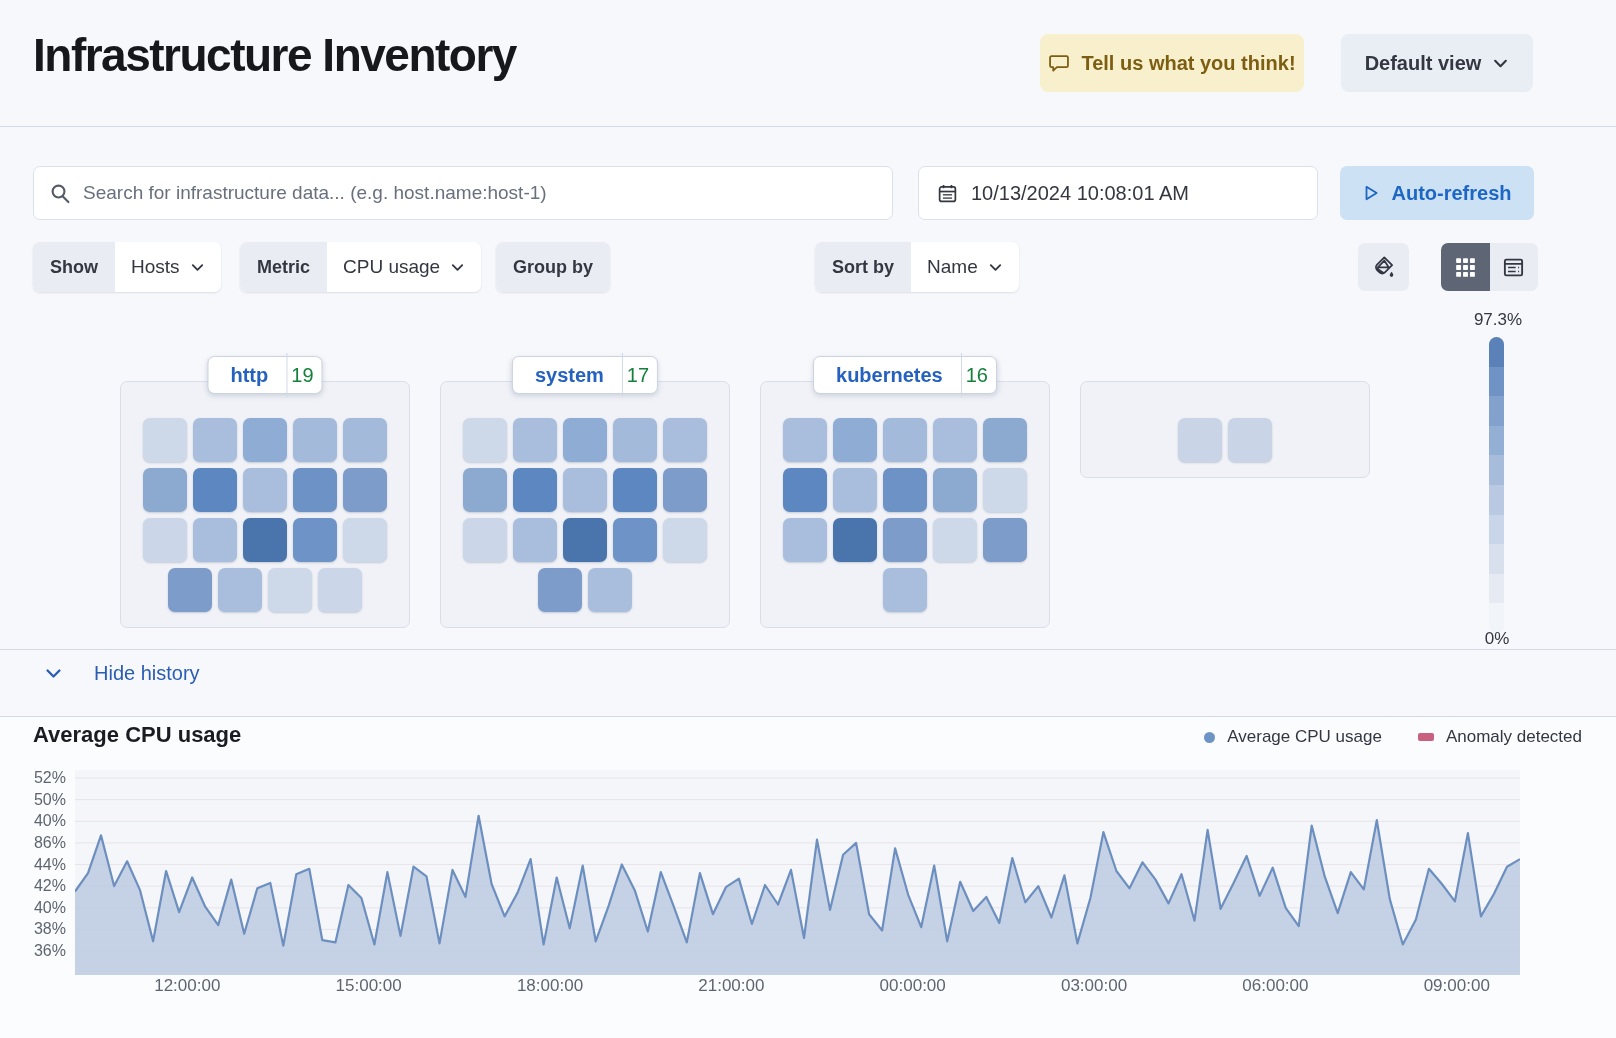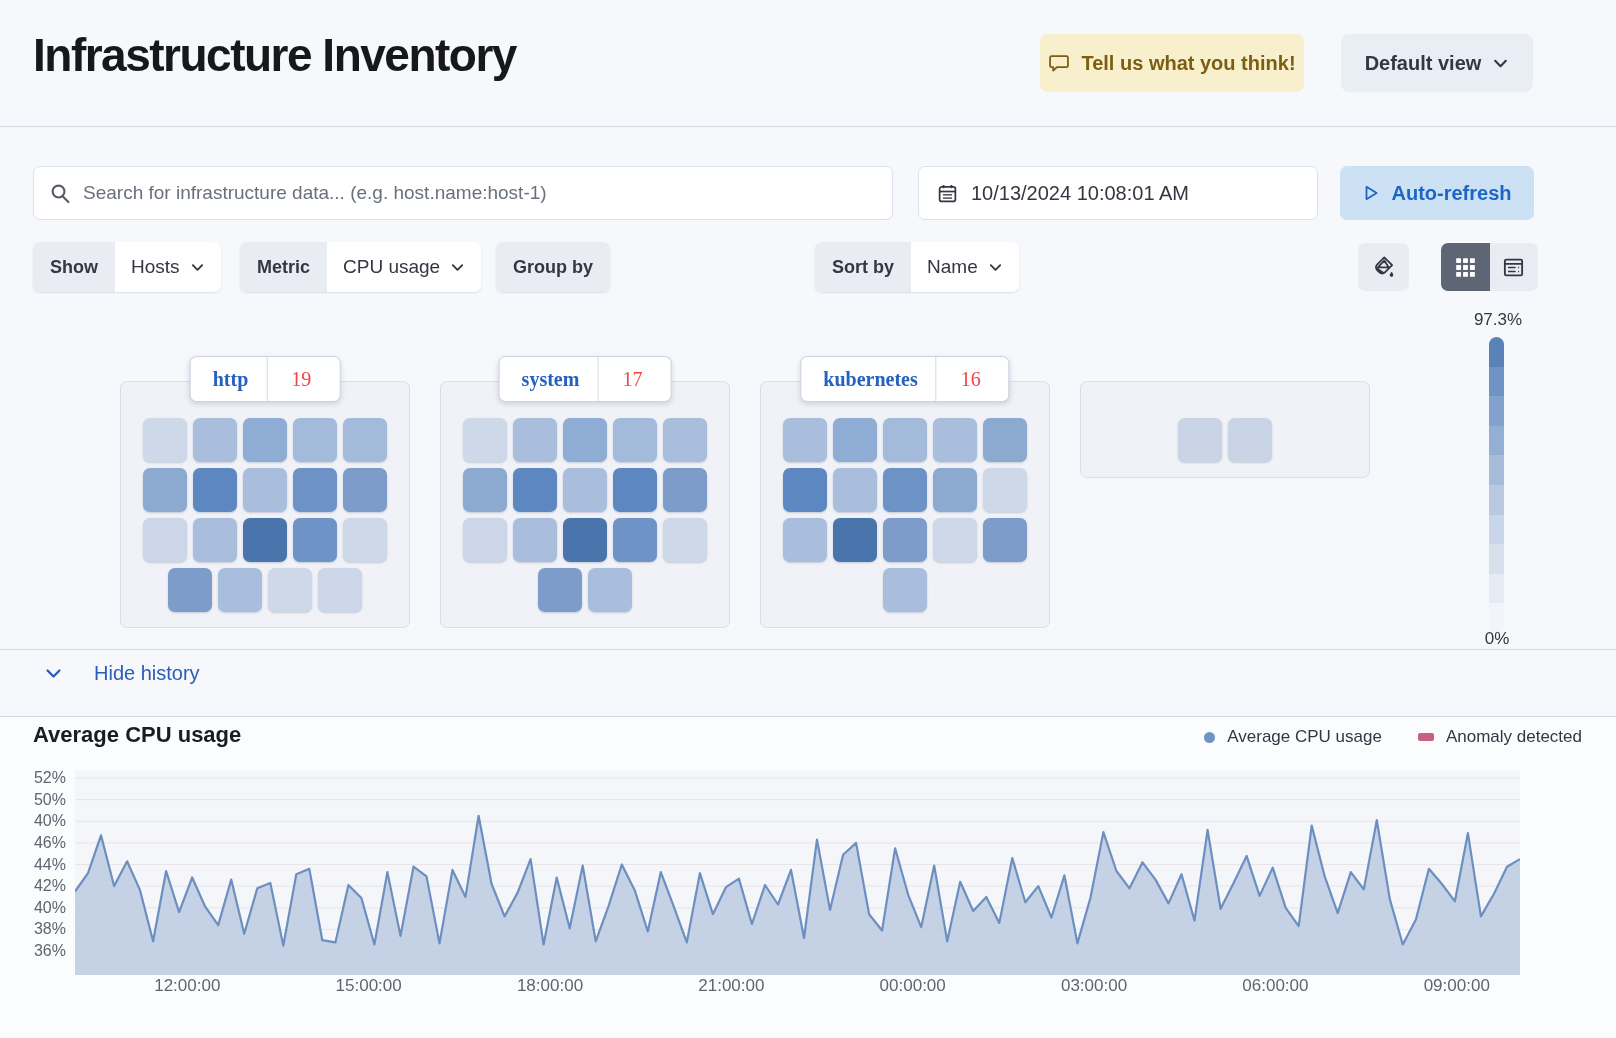--- a/index.html
+++ b/index.html
@@ -34,24 +34,24 @@
   .pill { border:1px solid #c6ccd9; border-radius:6px; background:#fff; padding:5px 13px; font-weight:700; font-size:17px; }
   .icon-btn { top:243px; width:51px; height:48px; border:none; border-radius:7px; background:#e9edf3; display:flex; align-items:center; justify-content:center; cursor:pointer; }
   #fill-button { left:1358px; }
   #view-toggle { left:1441px; top:243px; width:97px; height:48px; border-radius:7px; overflow:hidden; display:flex; }
   .toggle-half { width:50%; height:100%; border:none; display:flex; align-items:center; justify-content:center; cursor:pointer; }
   #grid-toggle { background:#5e6575; }
   #table-toggle { background:#e9edf3; }
 
   
   .group-card { position:absolute; top:381px; width:290px; background:#f0f2f7; border:1px solid #d9dee9; border-radius:7px; }
-  .group-badge { position:absolute; top:-26px; left:50%; transform:translateX(-50%); background:#ffffff; border:1px solid #ccd3e0; border-radius:7px; box-shadow:0 2px 5px rgba(140,152,175,0.35); height:46px; display:flex; align-items:center; padding:0 4px; white-space:nowrap;font-family:Liberation Serif, serif; }
+  .group-badge { position:absolute; top:-26px; left:50%; transform:translateX(-50%); background:#ffffff; border:1px solid #ccd3e0; border-radius:7px; box-shadow:0 2px 5px rgba(140,152,175,0.35); height:38px; display:flex; align-items:center; padding:0 4px; white-space:nowrap; }
   .group-name { color:#2561be; font-weight:700; font-size:20px; padding:0 18px; cursor:pointer; }
   .badge-divider { width:1px; height:44px; background:#d3dae6; }
-  .group-count { font-size:20px; color:#ef4444; padding:0 24px; }
+  .group-count { font-size:20px; color:#15803d; padding:0 4px; }
   .tile-rows { padding-top:33px; padding-bottom:12px; }
   .tile-row { display:flex; justify-content:center; }
   .tile { width:44px; height:44px; border-radius:7px; margin:3px; box-shadow:0 1px 2px rgba(90,110,140,0.3); cursor:pointer; }
 
   
   #scale-max { left:1463px; top:310px; font-size:17px; color:#343741; width:70px; text-align:center; }
   #scale-bar { left:1489px; top:337px; width:15px; height:296px; border-radius:8px; overflow:hidden; display:flex; flex-direction:column; }
   #scale-bar div { width:100%; flex:1; }
   #scale-min { left:1472px; top:629px; font-size:17px; color:#343741; width:50px; text-align:center; }
 
@@ -354,21 +354,21 @@
       <line x1="0" y1="137.8" x2="1445" y2="137.8" stroke="#e8e4e8" stroke-width="1"></line>
       <line x1="0" y1="159.4" x2="1445" y2="159.4" stroke="#e8e4e8" stroke-width="1"></line>
       <line x1="0" y1="181.0" x2="1445" y2="181.0" stroke="#e8e4e8" stroke-width="1"></line>
        <path d="M0.0,121.5 L13.0,103.1 L26.0,65.3 L39.1,116.1 L52.1,91.3 L65.1,120.4 L78.1,171.3 L91.1,101.0 L104.1,142.1 L117.2,107.5 L130.2,136.7 L143.2,155.1 L156.2,109.6 L169.2,163.7 L182.3,118.3 L195.3,112.9 L208.3,175.6 L221.3,104.2 L234.3,98.8 L247.3,170.2 L260.4,172.4 L273.4,115.0 L286.4,128.0 L299.4,174.5 L312.4,102.1 L325.5,165.9 L338.5,96.7 L351.5,106.4 L364.5,173.4 L377.5,99.9 L390.5,126.9 L403.6,45.8 L416.6,114.0 L429.6,146.4 L442.6,122.6 L455.6,89.1 L468.6,174.5 L481.7,107.5 L494.7,158.3 L507.7,95.6 L520.7,171.3 L533.7,135.6 L546.8,94.5 L559.8,120.4 L572.8,161.5 L585.8,102.1 L598.8,136.7 L611.8,172.4 L624.9,103.1 L637.9,144.2 L650.9,117.2 L663.9,108.6 L676.9,154.0 L690.0,115.0 L703.0,134.5 L716.0,99.9 L729.0,168.0 L742.0,69.6 L755.0,139.9 L768.1,84.8 L781.1,72.9 L794.1,144.2 L807.1,160.5 L820.1,78.3 L833.2,124.8 L846.2,157.2 L859.2,95.6 L872.2,171.3 L885.2,111.8 L898.2,141.0 L911.3,126.9 L924.3,152.9 L937.3,88.0 L950.3,132.3 L963.3,116.1 L976.4,147.5 L989.4,105.3 L1002.4,173.4 L1015.4,128.0 L1028.4,62.1 L1041.4,101.0 L1054.5,118.3 L1067.5,92.3 L1080.5,109.6 L1093.5,133.4 L1106.5,104.2 L1119.5,150.7 L1132.6,59.9 L1145.6,138.8 L1158.6,112.9 L1171.6,85.9 L1184.6,125.9 L1197.7,97.7 L1210.7,137.8 L1223.7,156.1 L1236.7,55.6 L1249.7,106.4 L1262.7,143.2 L1275.8,102.1 L1288.8,119.4 L1301.8,50.2 L1314.8,129.1 L1327.8,174.5 L1340.9,149.6 L1353.9,98.8 L1366.9,114.0 L1379.9,131.3 L1392.9,63.1 L1405.9,146.4 L1419.0,123.7 L1432.0,96.7 L1445.0,89.1 L1445,205 L0,205 Z" fill="#b9c8e0" fill-opacity="0.8"></path>
        <path d="M0.0,121.5 L13.0,103.1 L26.0,65.3 L39.1,116.1 L52.1,91.3 L65.1,120.4 L78.1,171.3 L91.1,101.0 L104.1,142.1 L117.2,107.5 L130.2,136.7 L143.2,155.1 L156.2,109.6 L169.2,163.7 L182.3,118.3 L195.3,112.9 L208.3,175.6 L221.3,104.2 L234.3,98.8 L247.3,170.2 L260.4,172.4 L273.4,115.0 L286.4,128.0 L299.4,174.5 L312.4,102.1 L325.5,165.9 L338.5,96.7 L351.5,106.4 L364.5,173.4 L377.5,99.9 L390.5,126.9 L403.6,45.8 L416.6,114.0 L429.6,146.4 L442.6,122.6 L455.6,89.1 L468.6,174.5 L481.7,107.5 L494.7,158.3 L507.7,95.6 L520.7,171.3 L533.7,135.6 L546.8,94.5 L559.8,120.4 L572.8,161.5 L585.8,102.1 L598.8,136.7 L611.8,172.4 L624.9,103.1 L637.9,144.2 L650.9,117.2 L663.9,108.6 L676.9,154.0 L690.0,115.0 L703.0,134.5 L716.0,99.9 L729.0,168.0 L742.0,69.6 L755.0,139.9 L768.1,84.8 L781.1,72.9 L794.1,144.2 L807.1,160.5 L820.1,78.3 L833.2,124.8 L846.2,157.2 L859.2,95.6 L872.2,171.3 L885.2,111.8 L898.2,141.0 L911.3,126.9 L924.3,152.9 L937.3,88.0 L950.3,132.3 L963.3,116.1 L976.4,147.5 L989.4,105.3 L1002.4,173.4 L1015.4,128.0 L1028.4,62.1 L1041.4,101.0 L1054.5,118.3 L1067.5,92.3 L1080.5,109.6 L1093.5,133.4 L1106.5,104.2 L1119.5,150.7 L1132.6,59.9 L1145.6,138.8 L1158.6,112.9 L1171.6,85.9 L1184.6,125.9 L1197.7,97.7 L1210.7,137.8 L1223.7,156.1 L1236.7,55.6 L1249.7,106.4 L1262.7,143.2 L1275.8,102.1 L1288.8,119.4 L1301.8,50.2 L1314.8,129.1 L1327.8,174.5 L1340.9,149.6 L1353.9,98.8 L1366.9,114.0 L1379.9,131.3 L1392.9,63.1 L1405.9,146.4 L1419.0,123.7 L1432.0,96.7 L1445.0,89.1 " fill="none" stroke="#6c8fbf" stroke-width="2.2" stroke-linejoin="round"></path>
      </svg></div>
 <div id="axis-root">
     <div class="y-label" style="top: 769px;">52%</div>
     <div class="y-label" style="top: 790.625px;">50%</div>
     <div class="y-label" style="top: 812.25px;">40%</div>
-    <div class="y-label" style="top: 833.875px;">46%</div>
+    <div class="y-label" style="top: 833.875px;">86%</div>
     <div class="y-label" style="top: 855.5px;">44%</div>
     <div class="y-label" style="top: 877.125px;">42%</div>
     <div class="y-label" style="top: 898.75px;">40%</div>
     <div class="y-label" style="top: 920.375px;">38%</div>
     <div class="y-label" style="top: 942px;">36%</div>
     <div class="x-label" style="left: 142.3px;">12:00:00</div>
     <div class="x-label" style="left: 323.65px;">15:00:00</div>
     <div class="x-label" style="left: 505px;">18:00:00</div>
     <div class="x-label" style="left: 686.35px;">21:00:00</div>
     <div class="x-label" style="left: 867.7px;">00:00:00</div>

